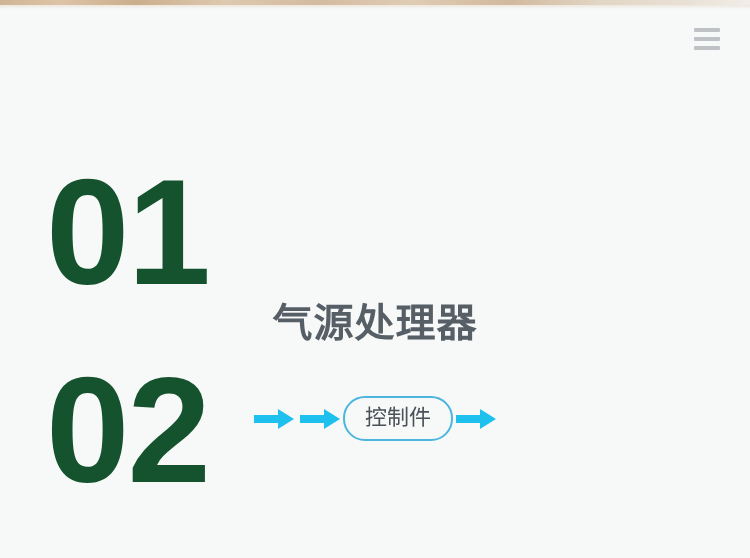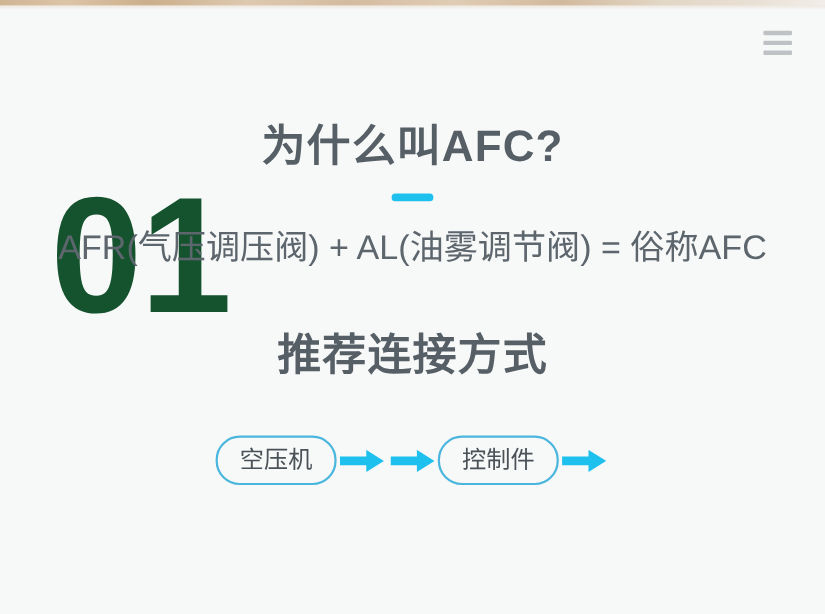--- a/index.html
+++ b/index.html
@@ -156,33 +156,28 @@
 <div class="page-header">
   <div class="hamburger">
     <span></span>
     <span></span>
     <span></span>
   </div>
 </div>
 
 <div class="section" id="section-01">
   <div class="watermark" id="wm-01">01</div>
-  <div class="section-inner">
-    <h2 class="section-title">为什么叫AFC?</h2>
-    <div class="title-rule"></div>
-    <p class="section-subtitle">AFR(气压调压阀) + AL(油雾调节阀) = 俗称AFC</p>
-  </div>
 </div>
 
 <div class="section" id="section-02">
+  <div class="watermark" id="wm-02">02</div>
   <div class="section-inner">
-    <h2 class="section-title">推荐连接方式</h2>
+    <h2 class="section-title">气源处理器</h2>
 
     <div class="flow">
-      <div class="flow-pill">空压机</div>
       <div class="flow-arrow">
         <svg width="40" height="20" viewBox="0 0 40 20" aria-hidden="true">
           <path d="M0 6 H24 V0 L40 10 L24 20 V14 H0 Z" fill="#1ec0ee"></path>
         </svg>
       </div>
       <div class="flow-arrow">
         <svg width="40" height="20" viewBox="0 0 40 20" aria-hidden="true">
           <path d="M0 6 H24 V0 L40 10 L24 20 V14 H0 Z" fill="#1ec0ee"></path>
         </svg>
       </div>

